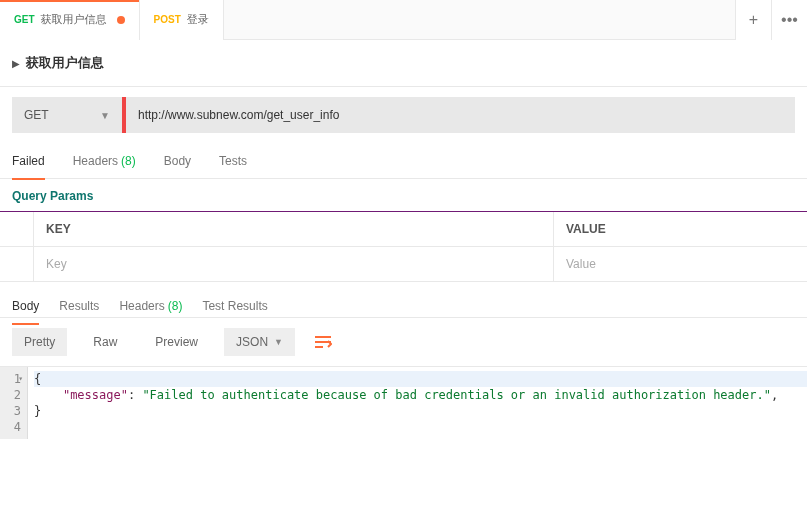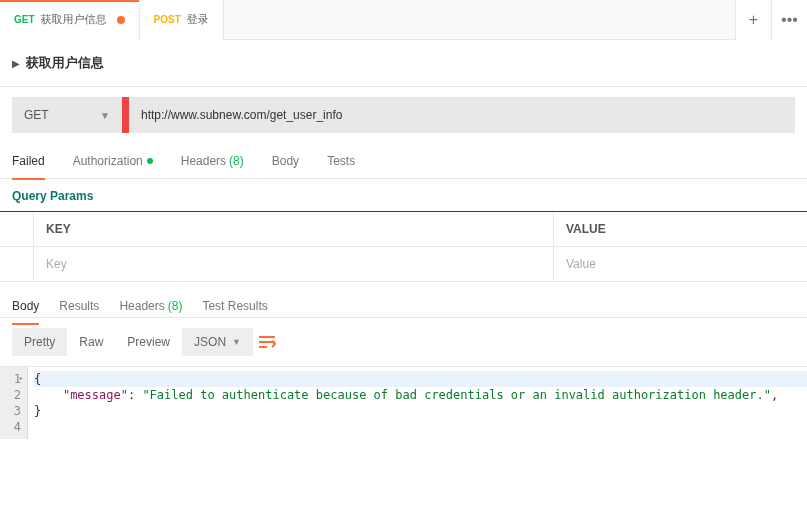--- a/index.html
+++ b/index.html
@@ -14,42 +14,42 @@
 .tab-title { color: #666; font-size: 11px; }
 .tab-dot { width: 8px; height: 8px; border-radius: 50%; background: #ff6c37; margin-left: 10px; }
 .tab-actions { display: flex; margin-left: auto; }
 .tab-act-btn { width: 36px; height: 40px; display:flex; align-items:center; justify-content:center; border-left: 1px solid #e8e8e8; color:#777; cursor:pointer; font-size:16px; background:#fff; }
 .request-name { display:flex; align-items:center; padding: 14px 12px; border-bottom: 1px solid #e8e8e8; }
 .request-name .tri { color:#555; margin-right:6px; font-size:10px; }
 .request-name .txt { font-weight:bold; color:#333; font-size:13px; }
 .urlrow { display:flex; align-items:stretch; padding: 10px 12px; }
 .method-select { width:110px; background:#e8e8e8; display:flex; align-items:center; padding:0 12px; color:#555; font-size:12px; justify-content:space-between; height:36px; }
 .method-select .chev { font-size:10px; color:#888; }
-.url-input { flex:1; background:#e8e8e8; border:none; padding:16px 12px; font-size:12px; color:#333; height:36px; outline:none; border-left:7px solid #ef4444;}
+.url-input { flex:1; background:#e8e8e8; border:none; padding:16px 12px; font-size:12px; color:#333; height:36px; outline:none; border-left:4px solid #ef4444;}
 .reqtabs { display:flex; padding: 0 12px; border-bottom: 1px solid #e8e8e8; height: 36px; align-items: center; gap: 28px; }
 .reqtab { color:#777; font-size:12px; cursor:pointer; height:36px; display:flex; align-items:center; position:relative; }
 .reqtab.active { color:#333; }
 .reqtab.active::after { content:""; position:absolute; bottom:-1px; left:0; right:0; height:2px; background:#ff6c37; }
 .green-dot { width:6px; height:6px; border-radius:50%; background:#0cbb52; display:inline-block; margin-left:4px; }
 .count { color:#0cbb52; margin-left:3px; }
 .section-label { padding: 10px 12px 8px; font-size:12px; color:#0f766e; font-weight:600; }
 .kv-table { border-top:1px solid #701a75; }
 .kv-row { display:flex; border-bottom:1px solid #e8e8e8; }
 .kv-cell { padding:10px 12px; font-size:12px; }
 .kv-head { color:#555; font-weight:600; background:#fff; }
 .kv-check { width:34px; border-right:1px solid #e8e8e8; }
 .kv-key { flex: 0 0 520px; border-right:1px solid #e8e8e8; }
 .kv-value { flex:1; }
 .kv-input { border:none; outline:none; width:100%; font-size:12px; color:#333; }
 .kv-input::placeholder { color:#aaa; }
 .resp-tabs { display:flex; padding:12px 12px 0; gap:20px; border-bottom:1px solid #e8e8e8; height:36px; align-items:center; }
 .resp-tab { color:#777; font-size:12px; cursor:pointer; height:36px; display:flex; align-items:center; position:relative; }
 .resp-tab.active { color:#333; }
 .resp-tab.active::after { content:""; position:absolute; bottom:-1px; left:0; right:0; height:2px; background:#ff6c37; }
-.resp-toolbar { display:flex; align-items:center; padding:10px 12px; gap:0; }
+.resp-toolbar { display:flex; align-items:center; padding:10px 12px; gap:14px; }
 .tbtn { height:28px; padding:0 12px; display:flex; align-items:center; color:#666; font-size:12px; cursor:pointer; }
 .tbtn.framed { background:#eee; }
 .tbtn .chev { font-size:9px; margin-left:6px; color:#888; }
 .wrap-icon { width:28px; height:28px; display:flex; align-items:center; justify-content:center; cursor:pointer; }
 .wrap-icon svg { stroke:#ff6c37; }
 .code-area { display:flex; font-family: Consolas, monospace; font-size:12px; border-top:1px solid #e8e8e8; }
 .gutter { background:#eee; color:#888; text-align:right; padding:4px 6px; user-select:none; border-right:1px solid #ddd; min-width:28px; }
 .gutter div { line-height:16px; }
 .gut-fold { position:relative; }
 .gut-fold::after { content:"▾"; position:absolute; right:-2px; font-size:8px; color:#888; }
@@ -87,24 +87,20 @@
 <div class="urlrow">
   <div class="method-select">
     <span>GET</span>
     <span class="chev">▼</span>
   </div>
   <input class="url-input" value="http://www.subnew.com/get_user_info" style="">
 </div>
 
 <div class="reqtabs">
   <div class="reqtab active">Failed</div>
-  <div class="reqtab">
-    <span>Authorization</span>
-    <span class="green-dot"></span>
-  </div>
   <div class="reqtab">
     <span>Headers</span>
     <span class="count">(8)</span>
   </div>
   <div class="reqtab">Body</div>
   <div class="reqtab">Tests</div>
 </div>
 
 <div class="section-label">Query Params</div>
 

